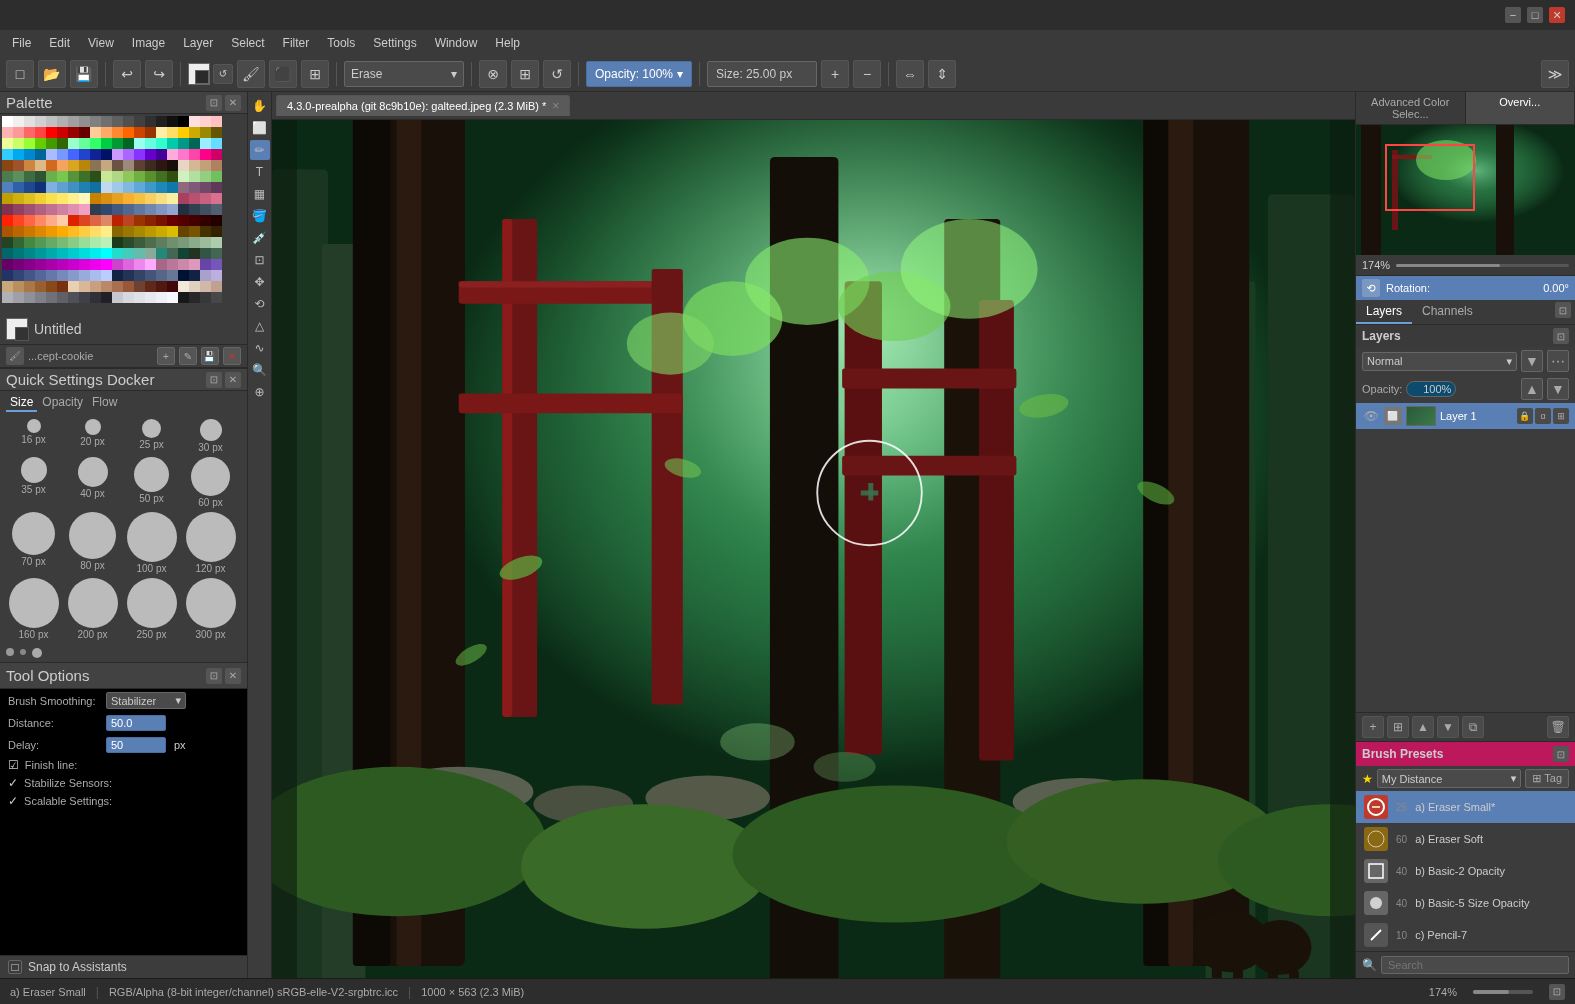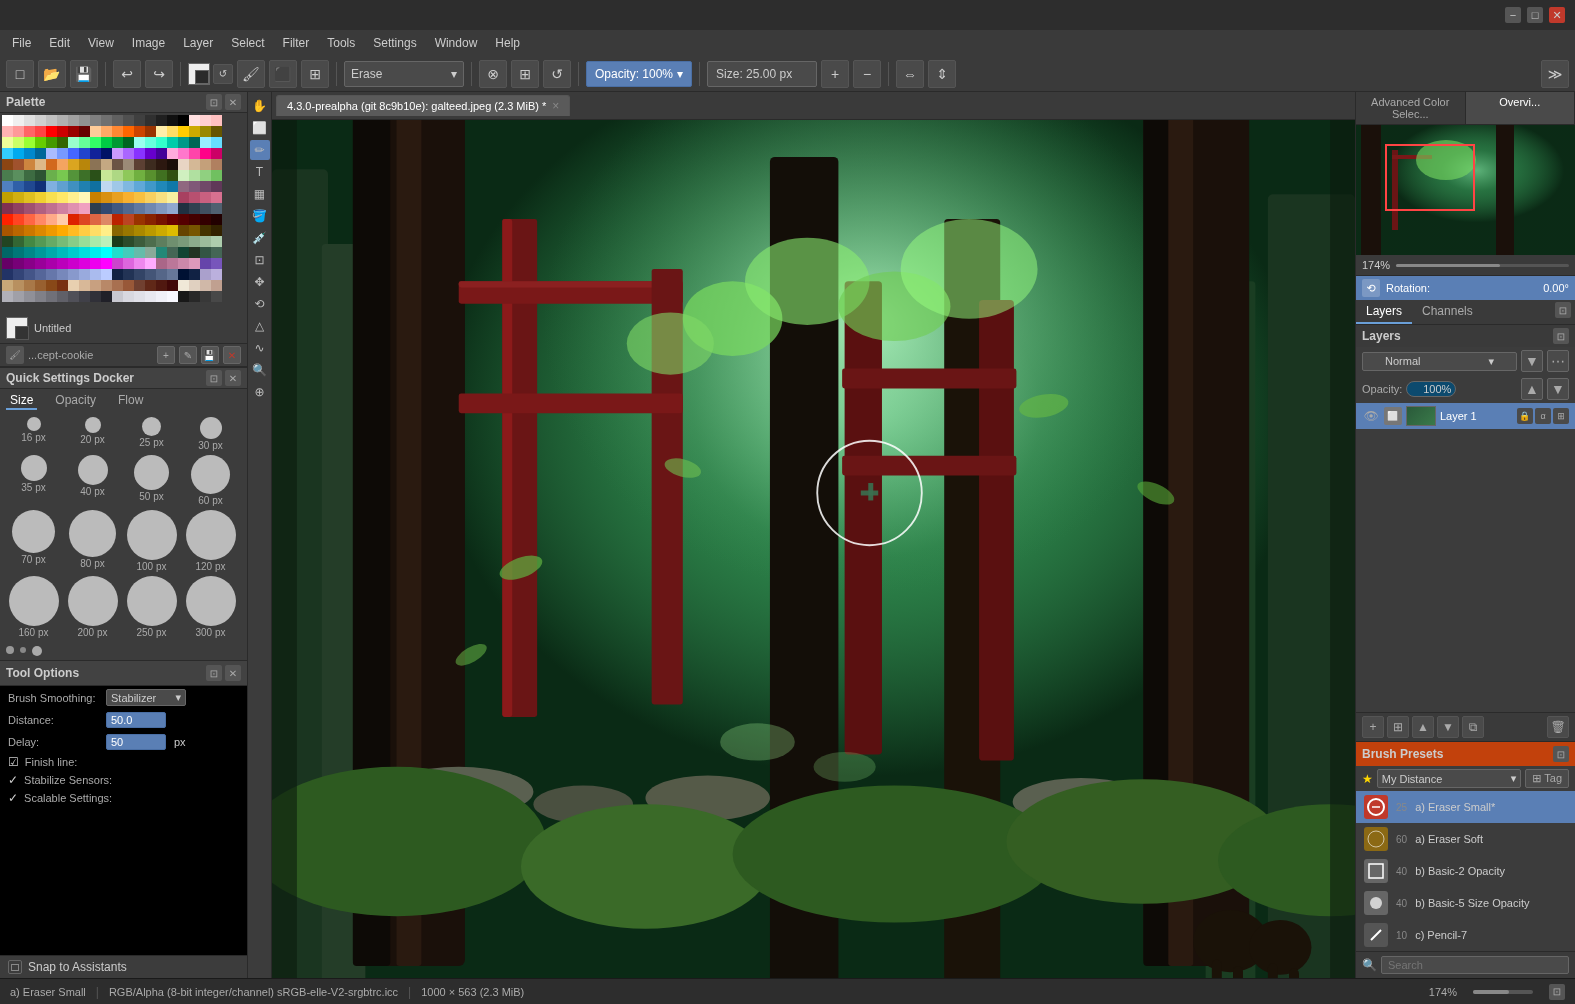--- a/index.html
+++ b/index.html
@@ -165,22 +165,22 @@
     }
     #palette-header {
       display: flex;
       align-items: center;
       justify-content: space-between;
       padding: 2px 6px;
       background: #424242;
       border-bottom: 1px solid #2a2a2a;
     }
     .panel-title {
-      font-size: 12px;
-      font-weight: bold;
+      font-size: 15px;
+      font-weight: normal;
       color: #ccc;
     }
     .panel-controls {
       display: flex;
       gap: 3px;
     }
     .panel-ctrl-btn {
       width: 16px;
       height: 16px;
       background: #555;
@@ -210,21 +210,21 @@
       display: flex;
       align-items: center;
       justify-content: space-between;
       padding: 2px 6px;
       background: #424242;
       border-top: 1px solid #2a2a2a;
       border-bottom: 1px solid #2a2a2a;
     }
     .qs-tabs {
       display: flex;
-      gap: 14px;
+      gap: 1px;
       padding: 3px 6px;
     }
     .qs-tab {
       cursor: pointer;
       font-size: 12px;
       color: #aaa;
       padding: 1px 4px;
     }
     .qs-tab.active {
       color: #fff;
@@ -519,21 +519,21 @@
       align-items: center;
       padding: 3px 6px;
       gap: 4px;
     }
     .blend-dropdown {
       flex: 1;
       background: #4a4a4a;
       border: 1px solid #666;
       border-radius: 2px;
       color: #ccc;
-      padding: 2px 22px;
+      padding: 2px 4px;
       font-size: 11px;
       display: flex;
       align-items: center;
       justify-content: space-between;
       cursor: pointer;
     }
     .filter-btn {
       width: 22px;
       height: 22px;
       background: #4a4a4a;
@@ -658,21 +658,21 @@
 
     
     #brush-presets {
       flex-shrink: 0;
     }
     #brush-presets-header {
       display: flex;
       align-items: center;
       justify-content: space-between;
       padding: 4px 6px;
-      background: #c2410c;
+      background: #be185d;
       border-top: 1px solid #2a2a2a;
     }
     .presets-title {
       font-size: 12px;
       font-weight: bold;
       color: #ccc;
     }
     #presets-filter {
       display: flex;
       align-items: center;
@@ -1244,21 +1244,21 @@
           <rect x="198" y="176" width="11" height="11" fill="#383838"></rect>
             <rect x="209" y="176" width="11" height="11" fill="#484848"></rect>
         </svg>
       </div>
     </div>
 
     <div style="display:flex;align-items:center;padding:4px 6px;gap:6px;background:#3c3c3c;border-bottom:1px solid #2a2a2a;">
       <div style="width:22px;height:22px;background:#eee;border:1px solid #666;cursor:pointer;">
         <div style="width:14px;height:14px;background:#333;border:1px solid #555;position:relative;top:8px;left:8px;"></div>
       </div>
-      <span style="font-size:11px;color:#ccc;">Untitled</span>
+      <span style="font-size:14px;color:#ccc;">Untitled</span>
     </div>
     <div style="display:flex;align-items:center;padding:2px 6px;gap:4px;background:#3c3c3c;border-bottom:1px solid #2a2a2a;">
       <div style="width:18px;height:18px;background:#555;border-radius:2px;font-size:9px;color:#aaa;display:flex;align-items:center;justify-content:center;">🖌</div>
       <span style="font-size:11px;color:#aaa;flex:1;">...cept-cookie</span>
       <button class="small-btn">+</button>
       <button class="small-btn">✎</button>
       <button class="small-btn">💾</button>
       <button class="small-btn" style="color:#c0392b;">✕</button>
     </div>
 

